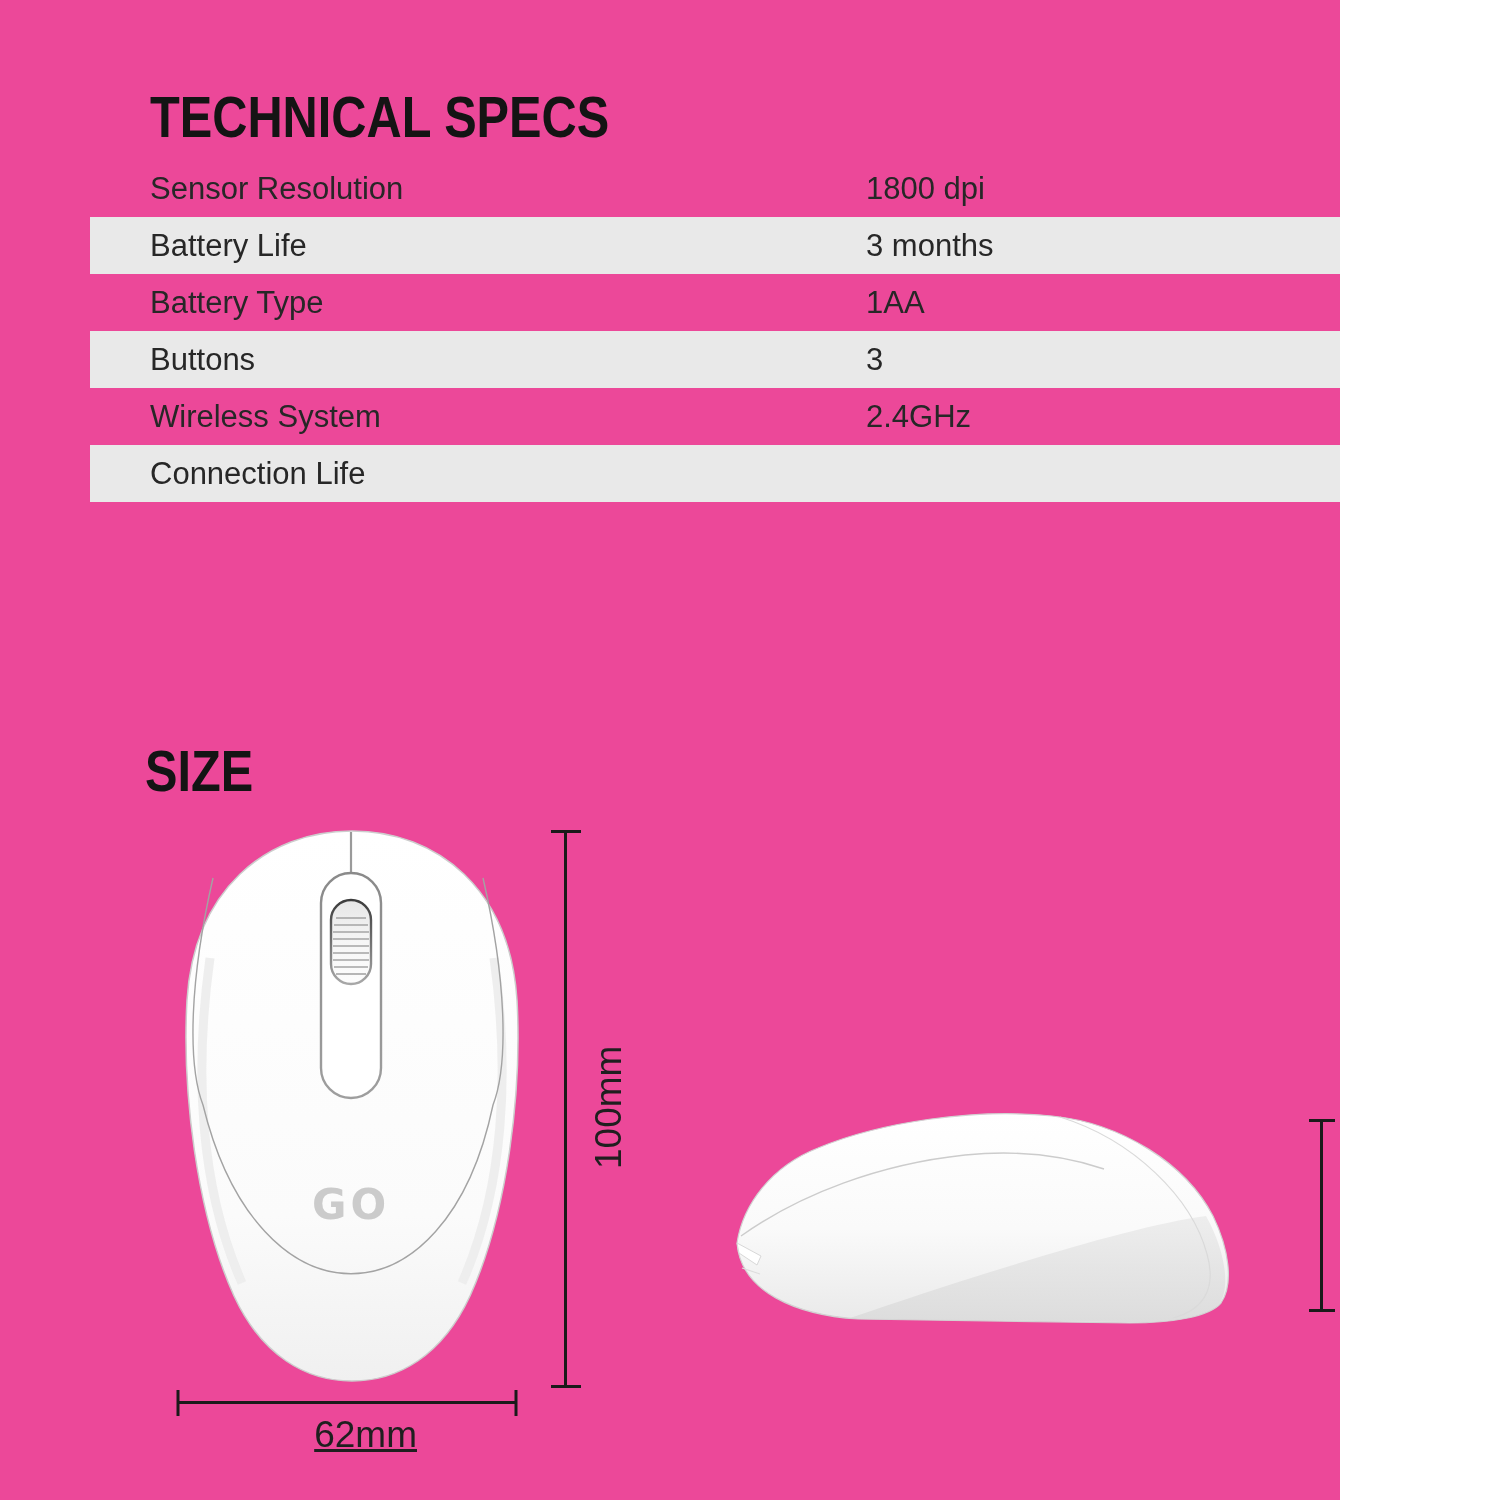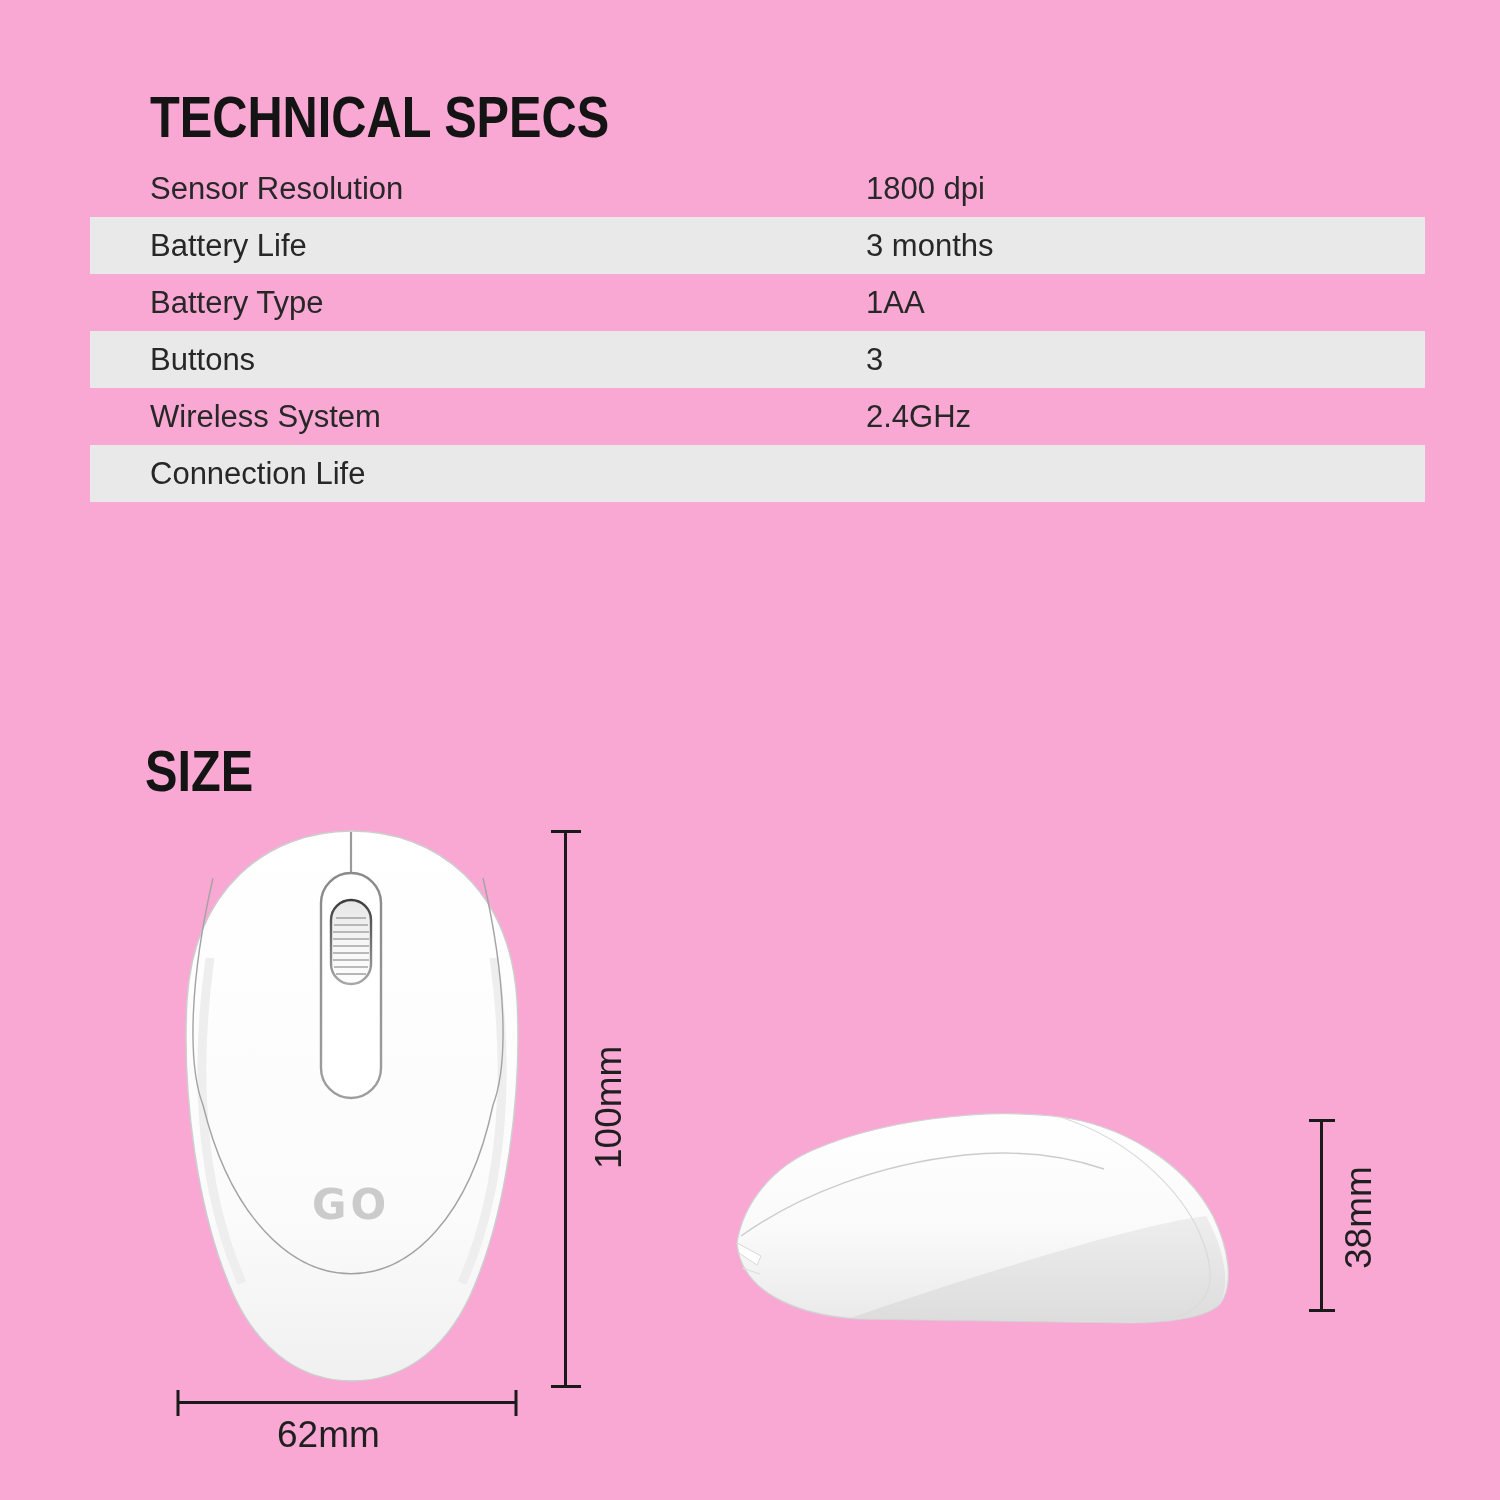--- a/index.html
+++ b/index.html
@@ -1,17 +1,17 @@
 <!DOCTYPE html>
 <html><head>
 <meta charset="utf-8">
 <style>
   html,body{margin:0;padding:0;background:#ffffff;}
   .page{
-    position:relative;width:1500px;height:1500px;background:#f9a8d4;overflow:hidden;
+    position:relative;width:1340px;height:1500px;background:#ec4899;overflow:hidden;
     font-family:"Liberation Sans", sans-serif;color:#2b2b2b;
   }
   
   .big-heading{
     position:absolute;font-size:58px;font-weight:800;line-height:1;
     color:#141414;letter-spacing:0px;transform:scaleX(0.84);transform-origin:left top;
     white-space:nowrap;
   }
   #specs-title{left:150px;top:88px;}
   #size-title{left:145px;top:742px;}
@@ -32,21 +32,21 @@
   .tick-v{width:3px;height:26px;top:50%;transform:translate(-50%,-50%);}
   .tick-v.left{left:1px;}
   .tick-v.right{left:calc(100% - 1px);}
   .dim-label{position:absolute;font-size:37px;color:#1f1f1f;}
   .dim-label.vertical{
     writing-mode:vertical-rl;transform:rotate(180deg);
     display:flex;align-items:center;justify-content:center;
   }
   #label-100mm{left:588px;top:1040px;height:135px;}
   #label-38mm{left:1338px;top:1155px;height:125px;}
-  #label-62mm{left:277px;top:1414px;width:140px;text-align:left;}
+  #label-62mm{left:277px;top:1414px;width:140px;text-align:right;text-decoration:underline;}
   
   .mouse-img{position:absolute;}
   #mouse-top{left:180px;top:828px;width:344px;height:556px;}
   #mouse-side{left:730px;top:1106px;width:505px;height:222px;}
 </style>
 </head>
 <body>
 
 <div class="page">
 

